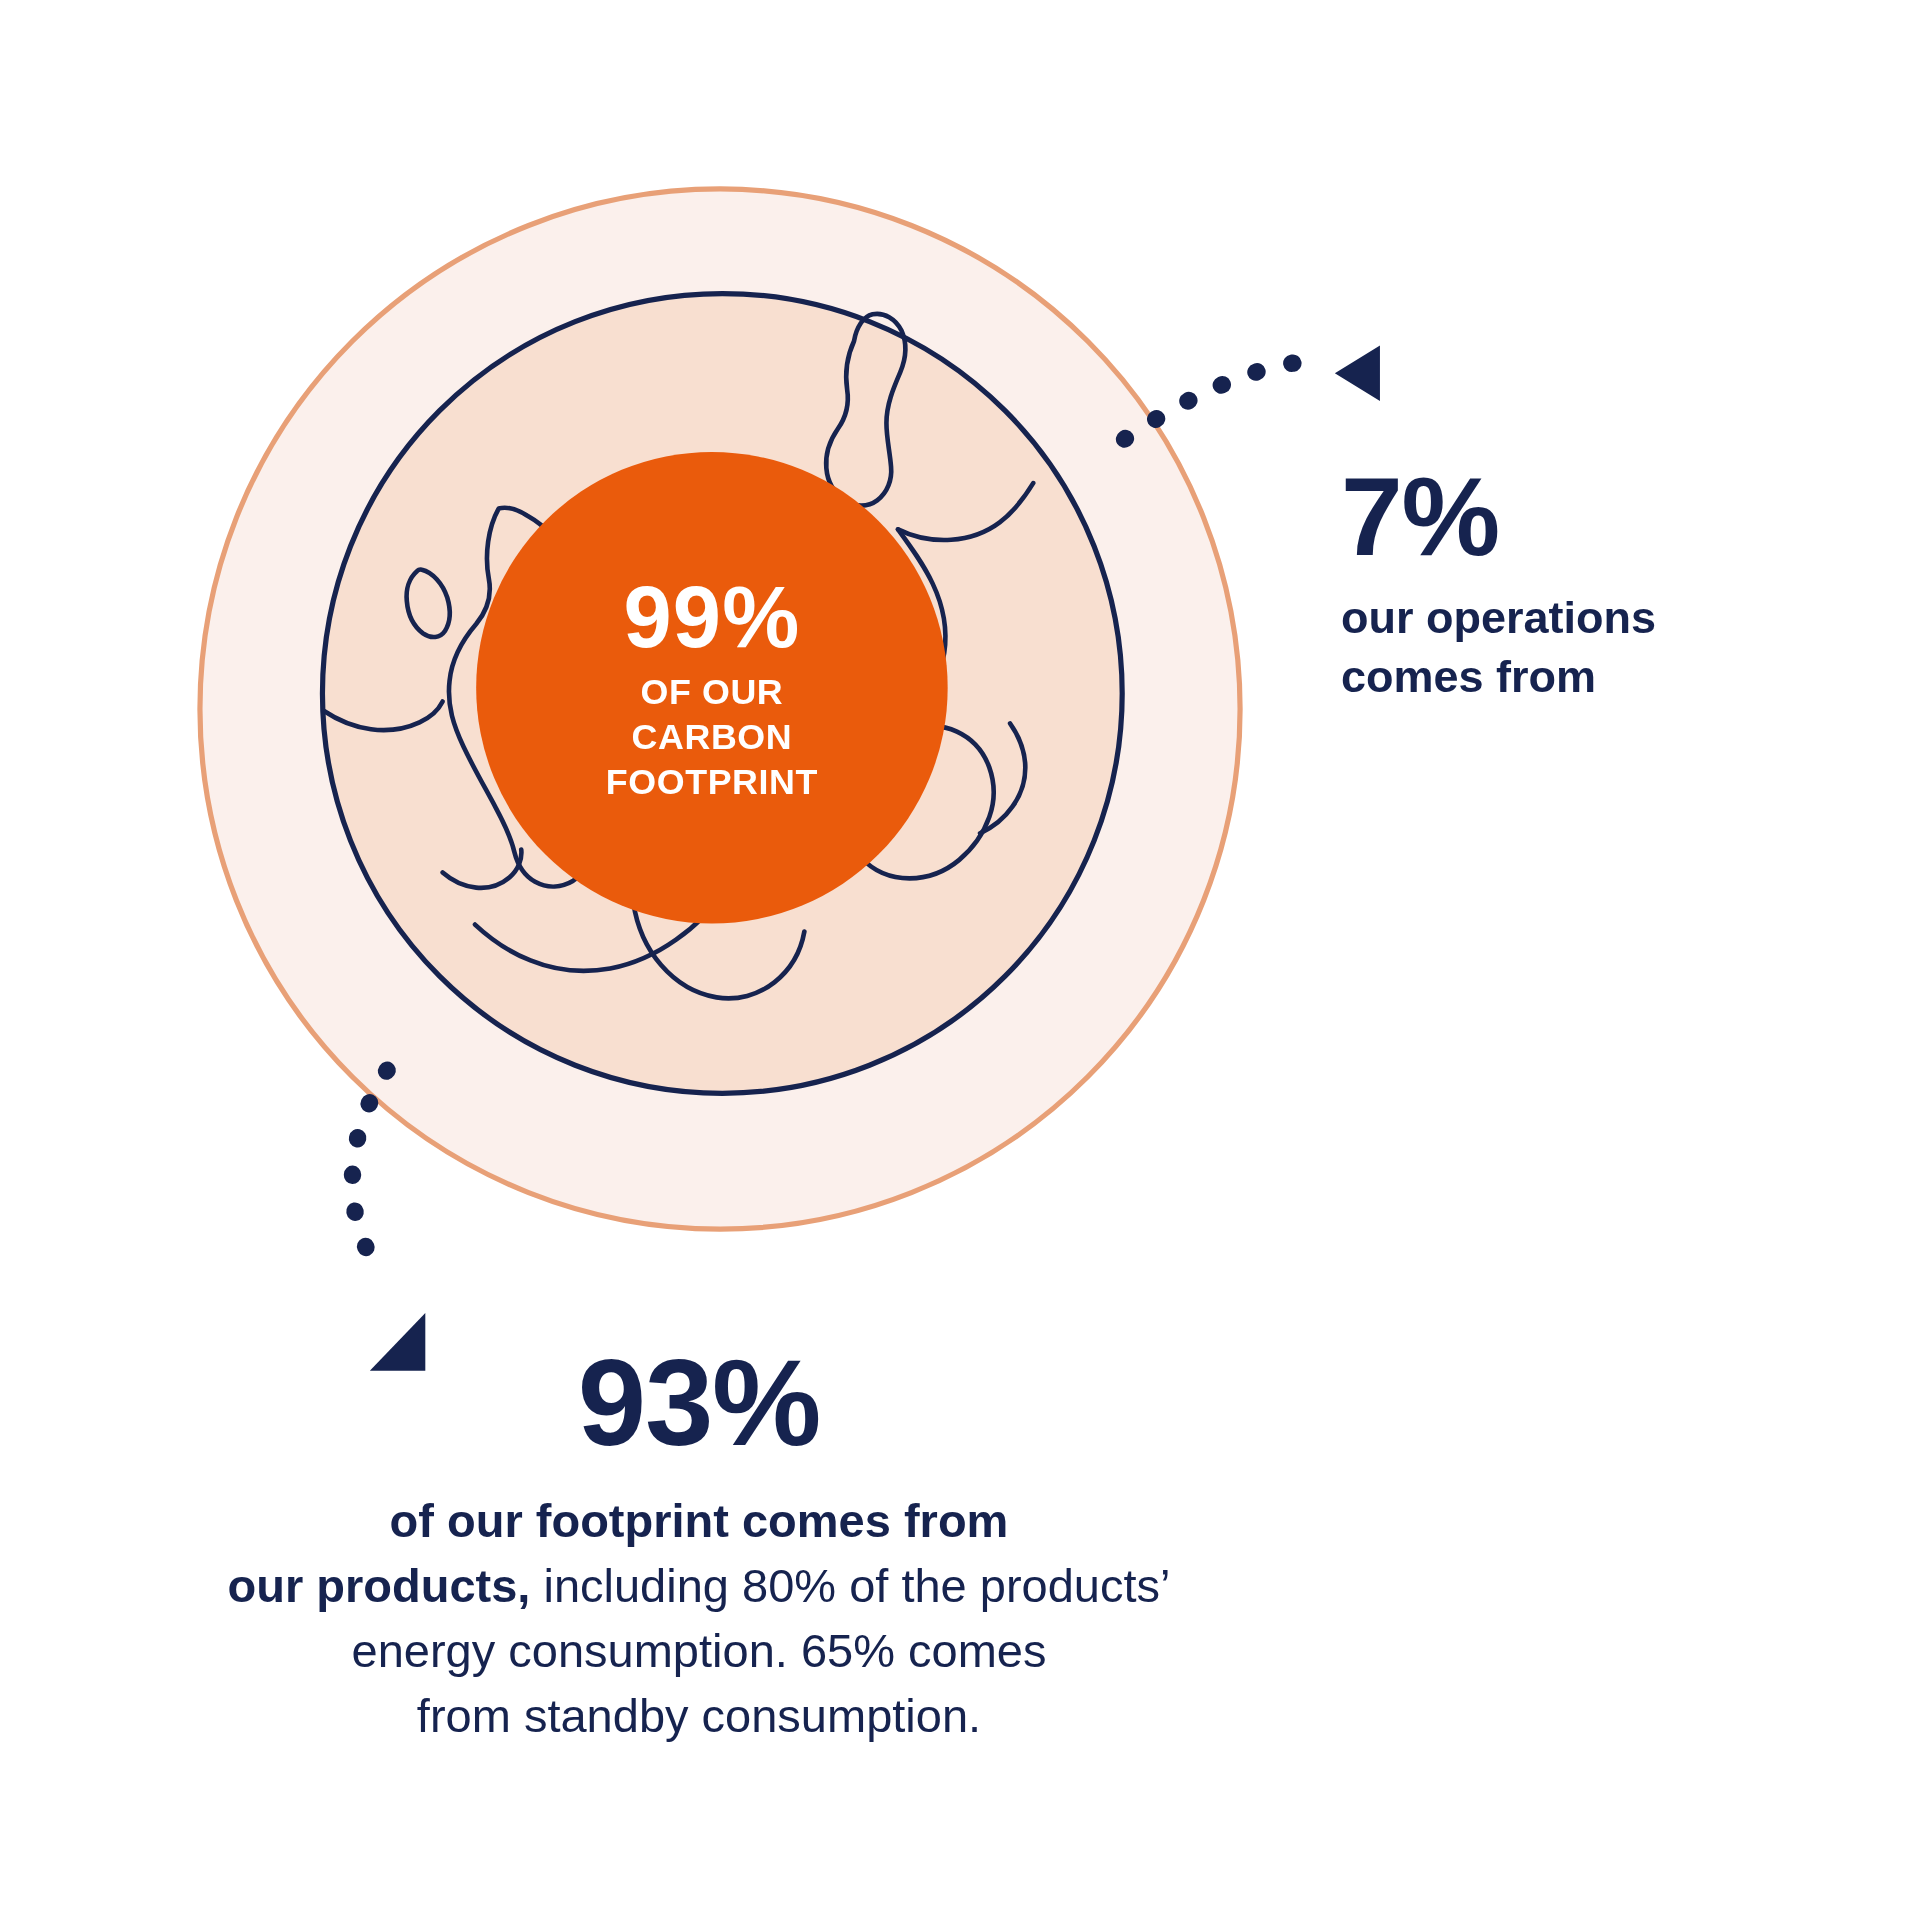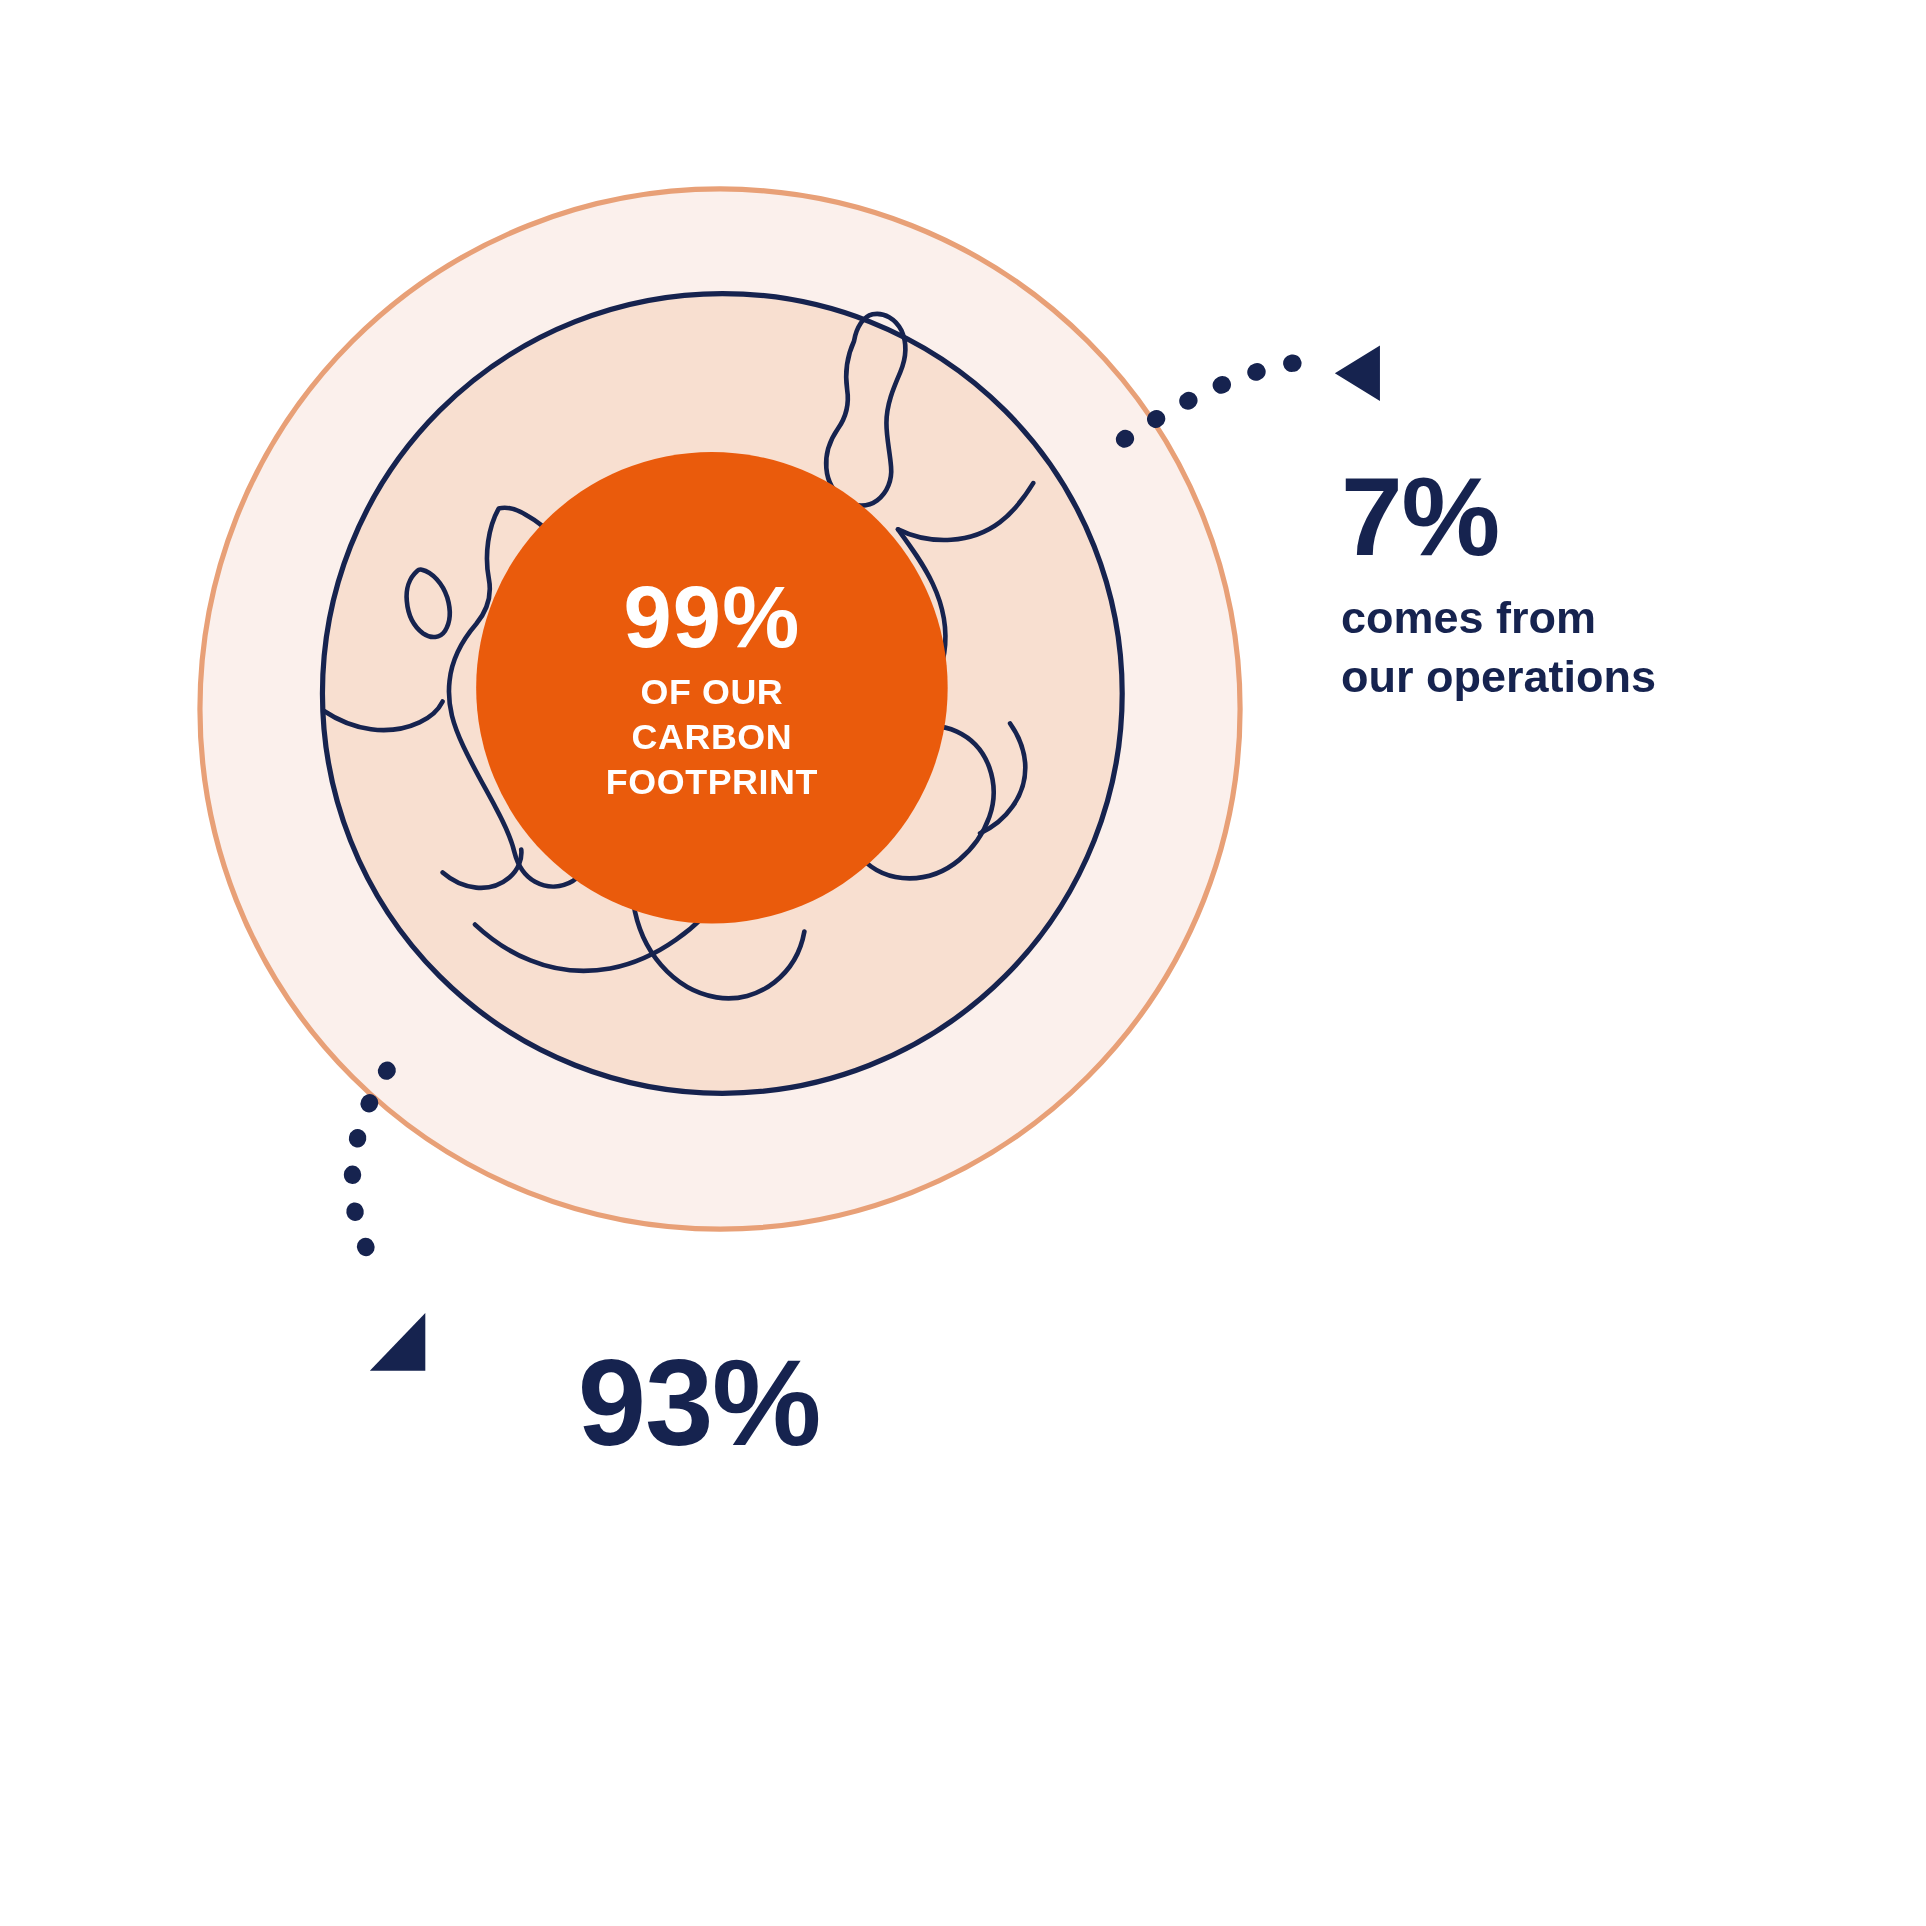--- a/index.html
+++ b/index.html
@@ -210,22 +210,28 @@
     <g text-anchor="middle">
       <text class="svg-pct" x="1232" y="1120">99%</text>
       <text class="svg-caption" x="1232" y="1218">OF OUR</text>
       <text class="svg-caption" x="1232" y="1296">CARBON</text>
       <text class="svg-caption" x="1232" y="1374">FOOTPRINT</text>
     </g>
   </svg>
 
   <div class="callout-right">
     <div class="big-pct">7%</div>
+    <div class="sub-line">our operations</div>
     <div class="sub-line">comes from</div>
-    <div class="sub-line">our operations</div>
   </div>
 
   <div class="callout-bottom">
     <div class="big-pct">93%</div>
+    <div class="body-block">
+      <span class="body-line"><span class="strong">of our footprint comes from</span></span>
+      <span class="body-line"><span class="strong">our products,</span><span> including 80% of the products’</span></span>
+      <span class="body-line">energy consumption. 65% comes</span>
+      <span class="body-line">from standby consumption.</span>
+    </div>
   </div>
 
 </div>
 
 
 </body></html>

